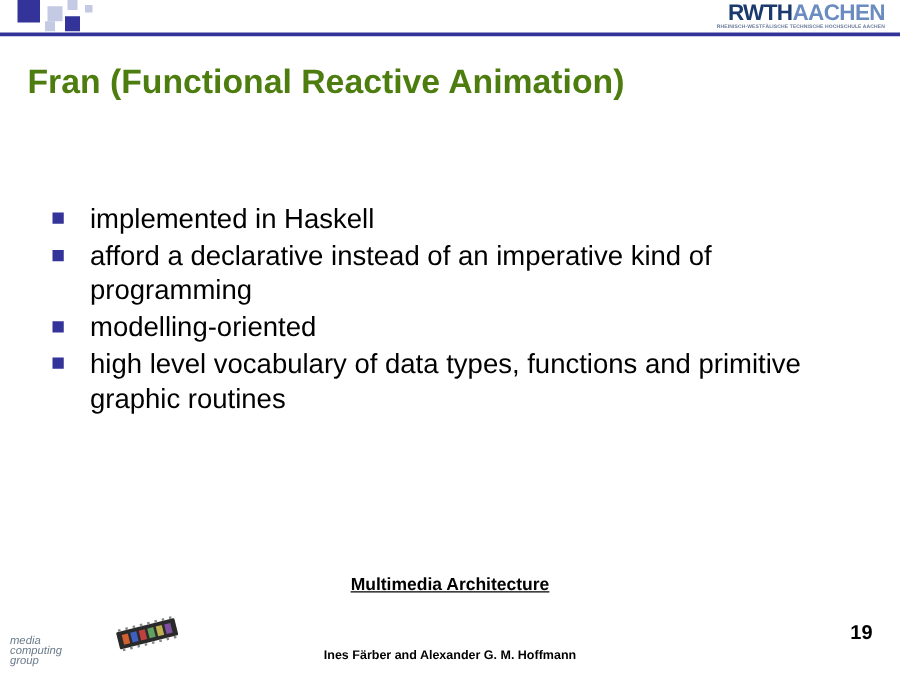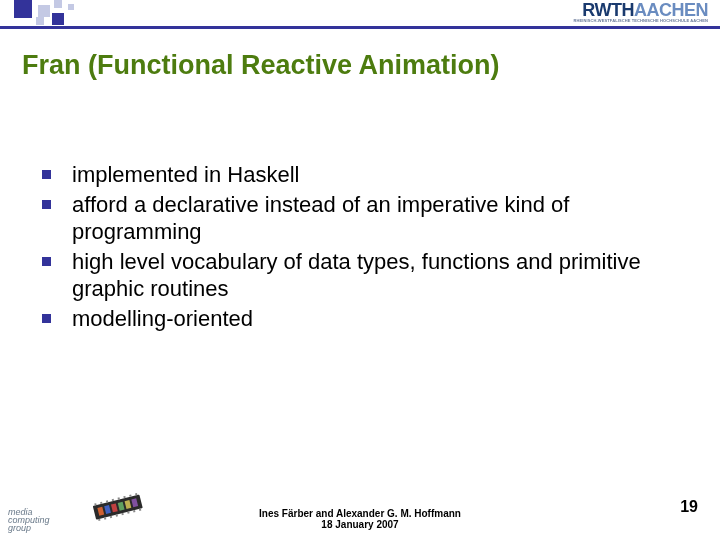--- a/index.html
+++ b/index.html
@@ -159,22 +159,22 @@
     <span>RWTH</span><span class="light">AACHEN</span>
   </div>
   <div class="small">RHEINISCH-WESTFÄLISCHE TECHNISCHE HOCHSCHULE AACHEN</div>
 </div>
 
 <h1 class="title">Fran (Functional Reactive Animation)</h1>
 
 <ul class="bullets">
   <li>implemented in Haskell</li>
   <li>afford a declarative instead of an imperative kind of programming</li>
+  <li>modelling-oriented</li>
   <li>high level vocabulary of data types, functions and primitive graphic routines</li>
-  <li>modelling-oriented</li>
 </ul>
 
 <div class="logo-media">
   <div class="word1">media</div>
   <div class="word2">computing</div>
   <div class="word3">group</div>
 </div>
 
 <div class="filmstrip">
   <svg width="56" height="40" viewBox="0 0 56 40">
@@ -200,17 +200,17 @@
       <rect x="24" y="26" width="2" height="2" fill="#888"></rect>
       <rect x="30" y="26" width="2" height="2" fill="#888"></rect>
       <rect x="36" y="26" width="2" height="2" fill="#888"></rect>
       <rect x="42" y="26" width="2" height="2" fill="#888"></rect>
       <rect x="48" y="26" width="2" height="2" fill="#888"></rect>
     </g>
   </svg>
 </div>
 
 <div class="footer">
+  <div class="footer-title">Multimedia Architecture</div>
   <div class="footer-authors">Ines Färber and Alexander G. M. Hoffmann</div>
-  <div class="footer-date">18 January 2007</div>
 </div>
 
 <div class="page-num">19</div>
 
 </body></html>

